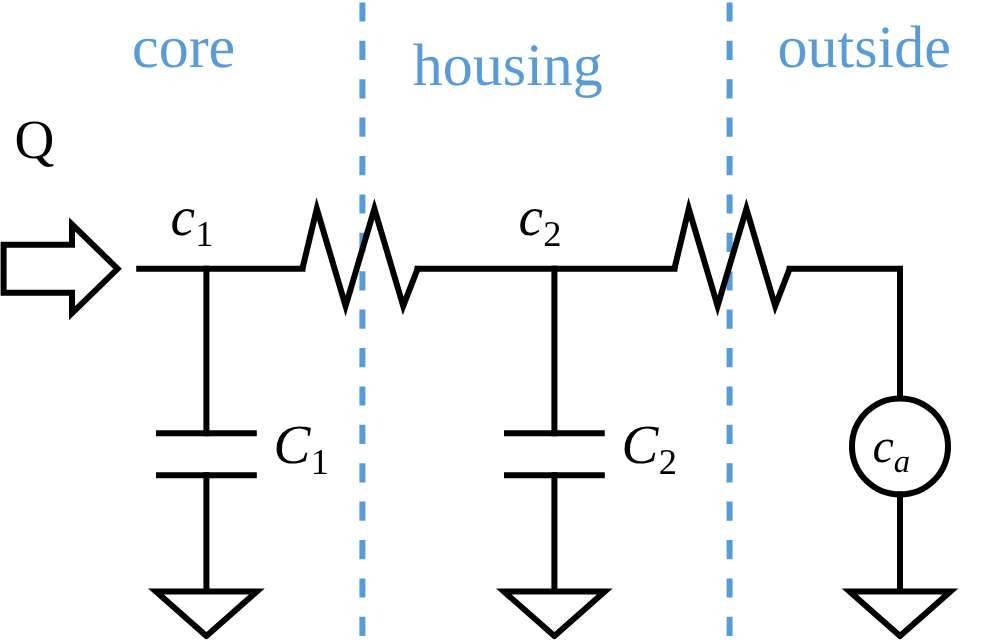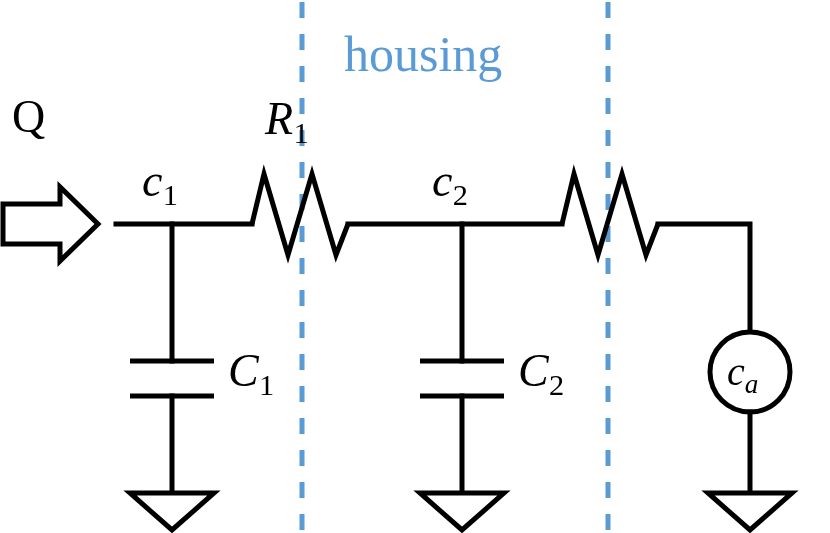--- a/index.html
+++ b/index.html
@@ -102,29 +102,30 @@
     <line x1="420" y1="361" x2="504" y2="361" stroke="#000000" stroke-width="5" stroke-linecap="butt"></line>
     <line x1="420" y1="396" x2="504" y2="396" stroke="#000000" stroke-width="5" stroke-linecap="butt"></line>
     <path d="M 462 396 L 462 493" stroke="#000000" stroke-width="5" fill="none" stroke-linecap="square"></path>
     <path d="M 420 493 L 504 493 L 462 530 Z" fill="#ffffff" stroke="#000000" stroke-width="5" stroke-linejoin="miter"></path>
 
     <circle cx="750" cy="372" r="40" fill="#ffffff" stroke="#000000" stroke-width="5"></circle>
     <path d="M 750 412 L 750 493" stroke="#000000" stroke-width="5" fill="none" stroke-linecap="square"></path>
     <path d="M 708 493 L 792 493 L 750 530 Z" fill="#ffffff" stroke="#000000" stroke-width="5" stroke-linejoin="miter"></path>
   </svg>
 
+  <div class="zone-label" style="left:110px; top:14px;">core</div>
   <div class="zone-label" style="left:344px; top:29px;">housing</div>
+  <div class="zone-label" style="left:648px; top:14px;">outside</div>
 
   <div class="math-label upright" style="left:12px; top:94px;">Q</div>
 
   <div class="math-label" style="left:142px; top:158px;"><span>c</span><span class="sub">1</span></div>
 
   <div class="math-label" style="left:432px; top:158px;"><span>c</span><span class="sub">2</span></div>
 
-  <div class="math-label" style="left:265px; top:96px;"><span>R</span><span class="sub">1</span></div>
 
 
   <div class="math-label" style="left:228px; top:348px;"><span>C</span><span class="sub">1</span></div>
 
   <div class="math-label" style="left:518px; top:348px;"><span>C</span><span class="sub">2</span></div>
 
   <div class="circle-label" style="left:727px; top:352px;"><span>c</span><span class="sub-italic">a</span></div>
 
 </div>
 

